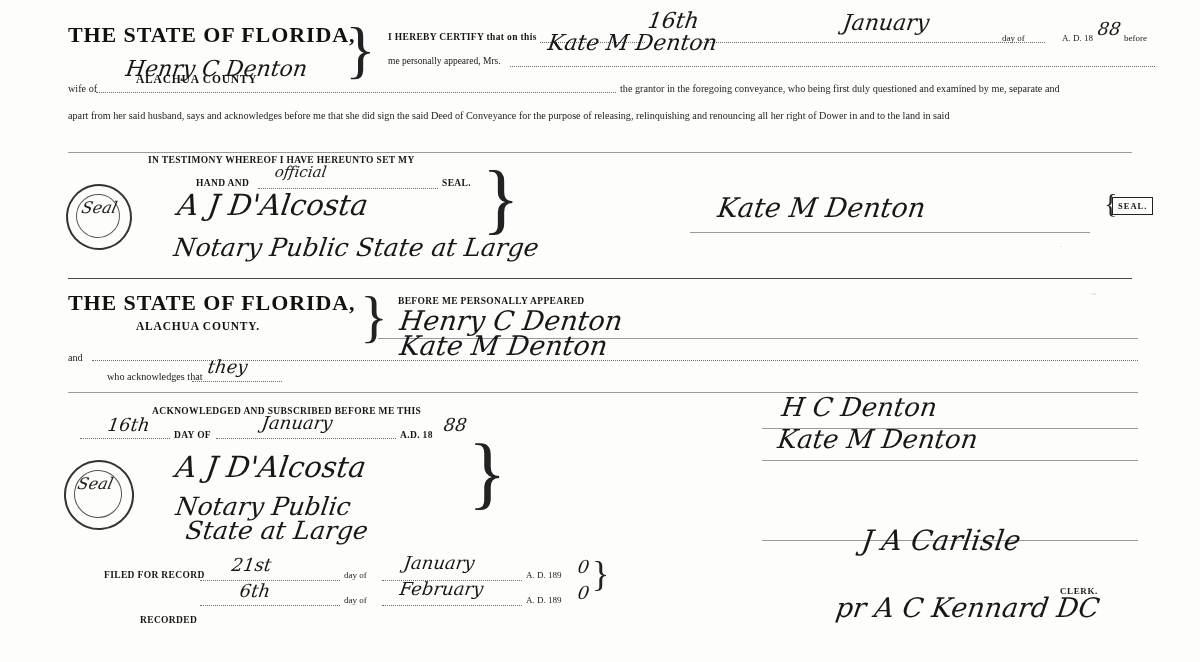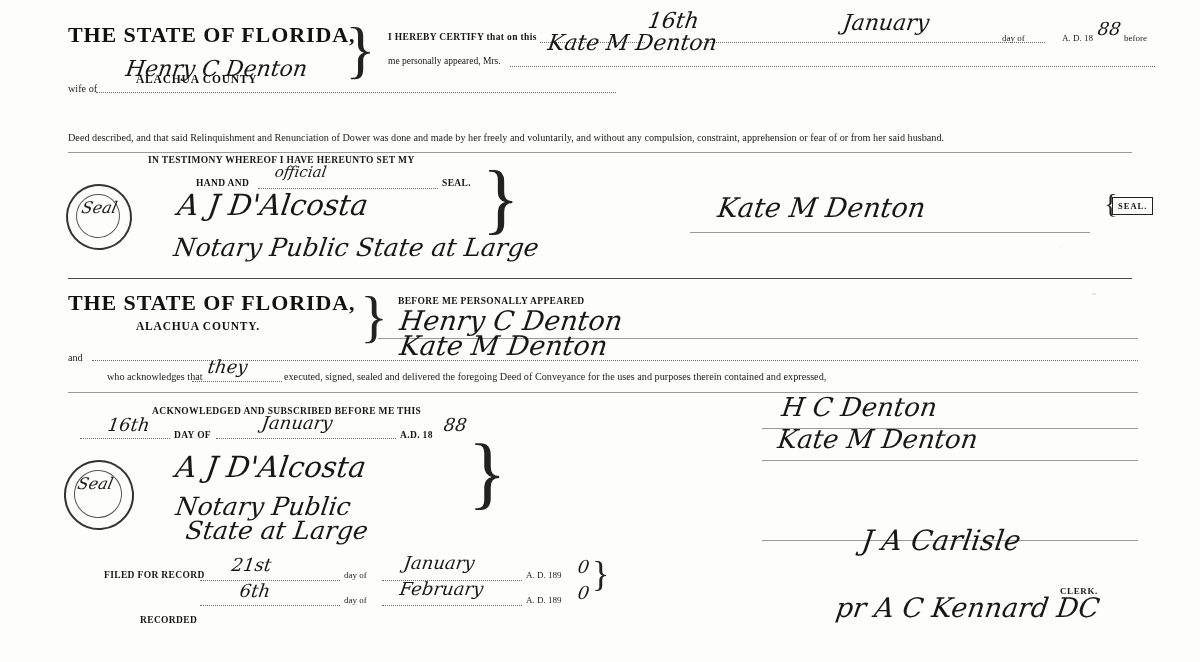--- a/index.html
+++ b/index.html
@@ -167,23 +167,24 @@
   <div class="abs dots" style="left:510px; top:66px; width:645px;"></div>
 
   <div class="abs hand hand-lg" style="left:548px; top:30px;"><span class="slant-lite">Kate M Denton</span></div>
 
   <div class="abs body-text" style="left:68px; top:83px;">wife of</div>
 
   <div class="abs dots" style="left:96px; top:92px; width:520px;"></div>
 
   <div class="abs hand hand-lg" style="left:126px; top:56px;"><span class="slant-lite">Henry C Denton</span></div>
 
-
-
-  <div class="abs body-text" style="left:68px; top:132px; white-space:nowrap;">Deed described, and that said Relinquishment and Renunciation of Dower was done and made by her freely and voluntarily, and without any compulsion, constraint, apprehension or fear of or from her said husband.</div>
+  <div class="abs body-text" style="left:620px; top:83px;">the grantor in the foregoing conveyance, who being first duly questioned and examined by me, separate and</div>
+
+  <div class="abs body-text" style="left:68px; top:110px; white-space:nowrap;">apart from her said husband, says and acknowledges before me that she did sign the said Deed of Conveyance for the purpose of releasing, relinquishing and renouncing all her right of Dower in and to the land in said</div>
+
 
   <div class="abs rule-light" style="left:68px; top:152px; width:1064px;"></div>
 
   <div class="abs smallcaps" style="left:148px; top:155px;">IN TESTIMONY WHEREOF I HAVE HEREUNTO SET MY</div>
 
   <div class="abs smallcaps" style="left:196px; top:178px;">HAND AND</div>
 
   <div class="abs dots" style="left:258px; top:188px; width:180px;"></div>
 
   <div class="abs hand hand-sm" style="left:275px; top:163px;"><span class="slant-lite">official</span></div>
@@ -230,21 +231,20 @@
   <div class="abs dots" style="left:92px; top:360px; width:1046px;"></div>
 
   <div class="abs hand" style="left:400px; top:330px; font-size:27px;"><span class="slant-lite">Kate M Denton</span></div>
 
   <div class="abs body-text" style="left:68px; top:371px;margin-left:39px;">who acknowledges that</div>
 
   <div class="abs dots" style="left:192px; top:381px; width:90px;"></div>
 
   <div class="abs hand hand-md" style="left:208px; top:356px;"><span class="slant-lite">they</span></div>
 
-  <div class="abs body-text" style="left:284px; top:371px;">executed, signed, sealed and delivered the foregoing Deed of Conveyance for the uses and purposes therein contained and expressed,</div>
 
   <div class="abs rule-light" style="left:68px; top:392px; width:1070px;"></div>
 
   <div class="abs smallcaps" style="left:152px; top:406px;">ACKNOWLEDGED AND SUBSCRIBED BEFORE ME THIS</div>
 
   <div class="abs dots" style="left:80px; top:438px; width:90px;"></div>
 
   <div class="abs hand hand-md" style="left:108px; top:414px;"><span class="slant-lite">16th</span></div>
 
   <div class="abs smallcaps" style="left:174px; top:430px;">DAY OF</div>

